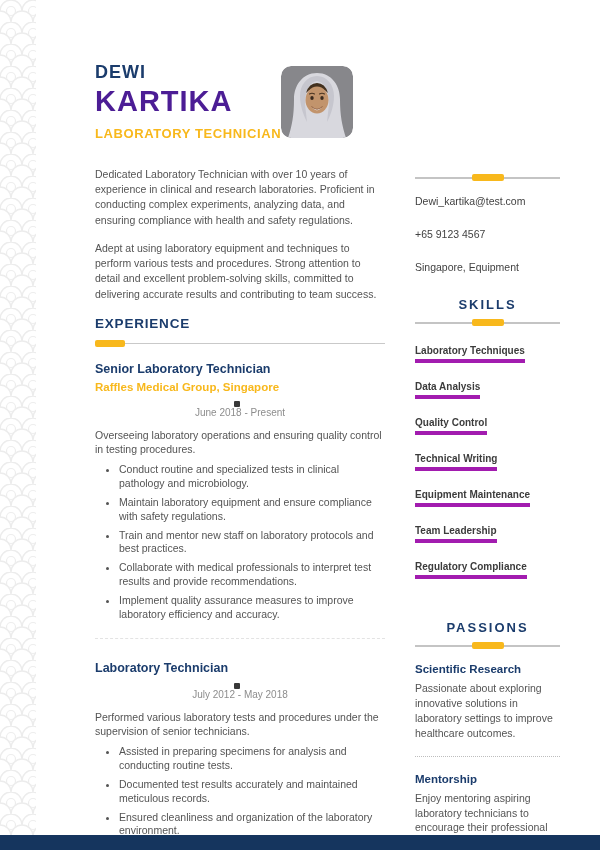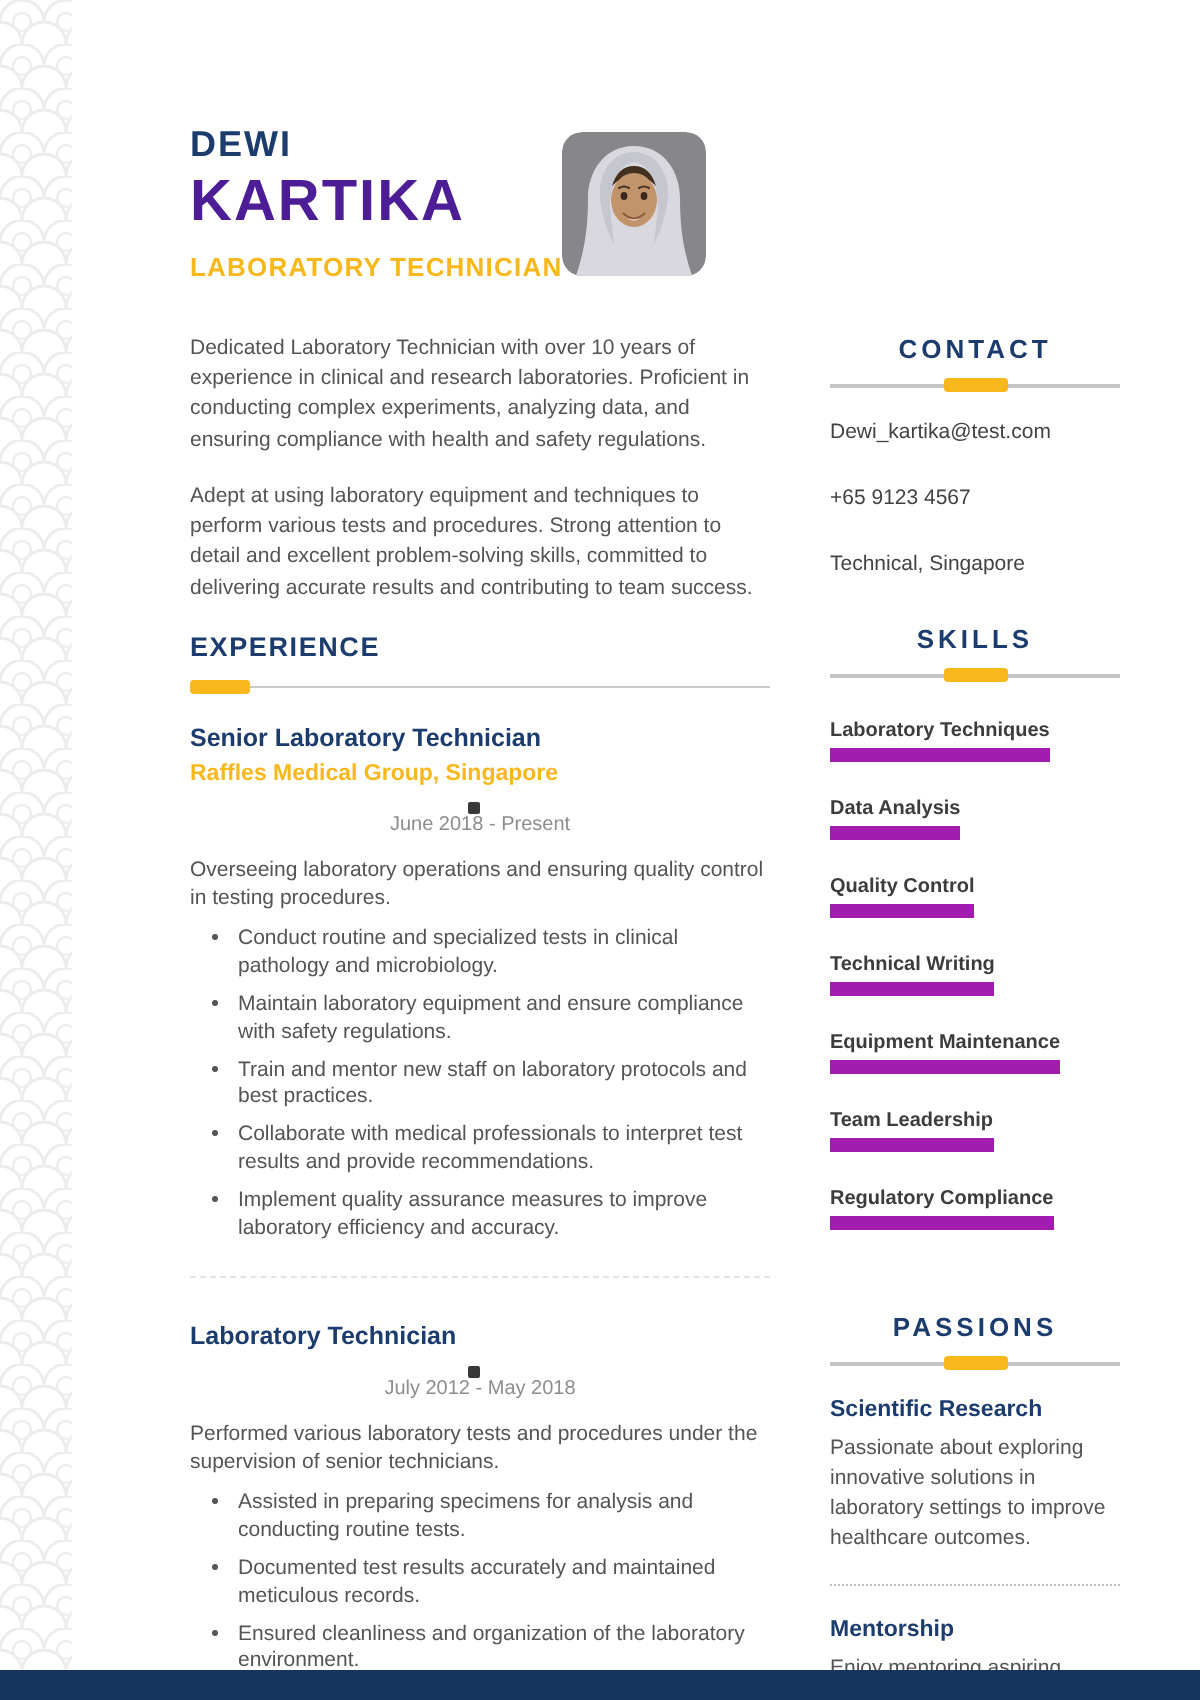--- a/index.html
+++ b/index.html
@@ -53,21 +53,21 @@
   .job-bullets li { font-size: 10.5px; line-height: 1.32; color: #545454; margin-bottom: 5px; }
   .job-divider { border-top: 1px dashed #e3e3e3; margin: 16px 0 22px 0; }
 
   
   .contact-item { font-size: 10.5px; color: #424242; margin-bottom: 21px; }
 
   
   .skills-section { margin-top: 24px; }
   .skill-tag {
     display: inline-block; font-size: 10px; font-weight: 600; color: #3c3c3c;
-    border-bottom: 7px solid #a21caf; padding-bottom: 3px;
+    border-bottom: 4px solid #a21caf; padding-bottom: 3px;
     margin: 0 6px 13px 0;
   }
 
   
   .passions-section { margin-top: 28px; }
   .passion-title { color: #1b3c6c; font-size: 11.5px; font-weight: 700; margin-bottom: 6px; }
   .passion-text { font-size: 10.5px; line-height: 1.42; color: #545454; }
   .passion-divider { border-top: 1px dotted #bdbdbd; margin: 15px 0 16px 0; }
 </style>
 </head>
@@ -164,27 +164,26 @@
             <li>Participated in research projects to develop new testing methods.</li>
 
           </ul>
         </div>
       </div>
     </div>
 
     <div class="right-col">
 
       <div>
-        <div class="sec-heading">CONTACT</div>
         <div class="rule">
             <span class="accent"></span>
           </div>
         <div class="contact-item">Dewi_kartika@test.com</div>
         <div class="contact-item">+65 9123 4567</div>
-        <div class="contact-item">Technical, Singapore</div>
+        <div class="contact-item">Singapore, Equipment</div>
       </div>
 
       <div class="skills-section">
         <div class="sec-heading">SKILLS</div>
         <div class="rule">
             <span class="accent"></span>
           </div>
         <div>
           <span class="skill-tag">Laboratory Techniques</span>
           <span class="skill-tag">Data Analysis</span>

